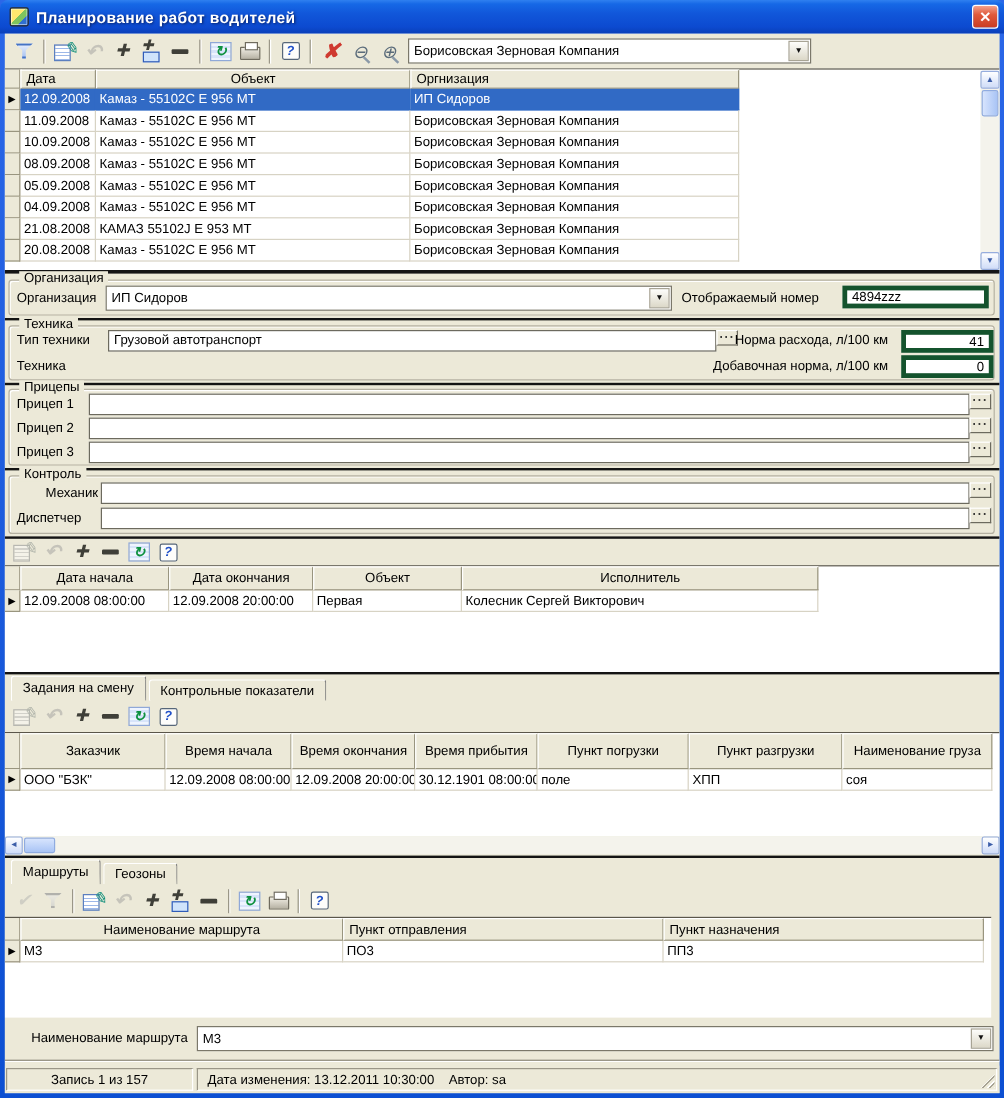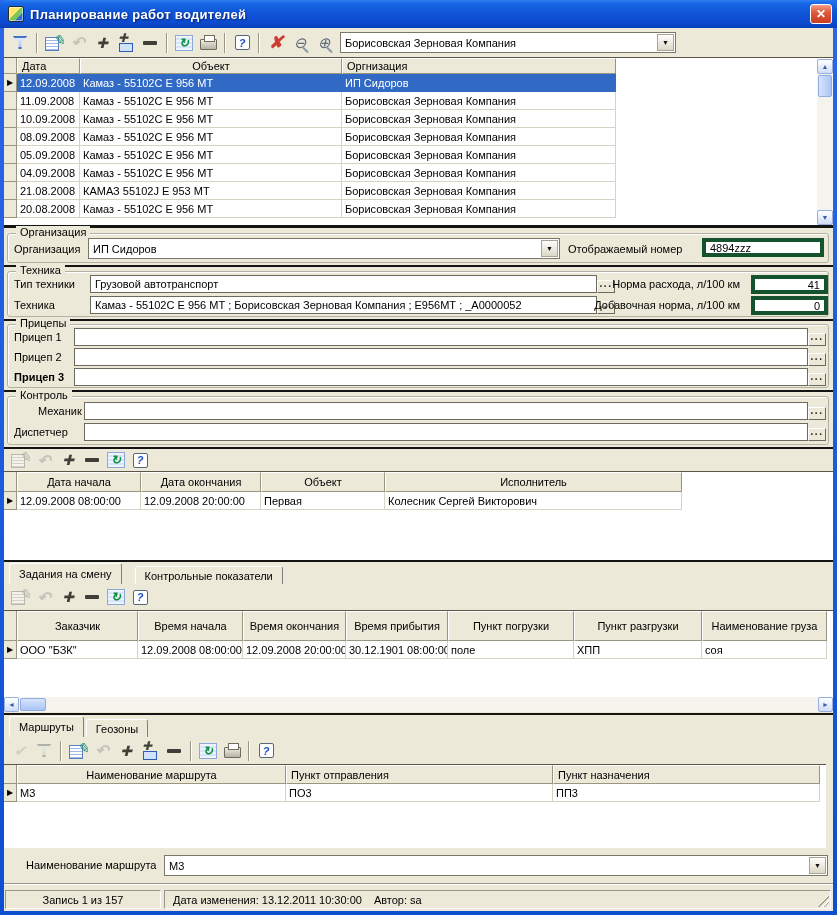--- a/index.html
+++ b/index.html
@@ -57,21 +57,21 @@
   .i-zoomin::before{content:"⊕";font-size:15px;color:#5a6b7a;}
   .i-check::before{content:"✔";font-size:15px;color:#9fb3a0;}
   
   .combo{position:absolute;height:21px;background:#fff;border:1px solid #7b786a;display:flex;align-items:stretch;}
   .combo-val{flex:1;padding:1px 4px;font-size:11px;display:flex;align-items:center;white-space:nowrap;overflow:hidden;}
   .combo-btn{width:17px;margin:1px;background:linear-gradient(#fdfdfb,#dcd8c8);border:1px solid #a8a495;
     display:flex;align-items:center;justify-content:center;}
   .combo-btn::before{content:"▼";font-size:7px;color:#111;}
   .fld{background:#fff;border:1px solid #6c6a5e;height:18px;font-size:11px;padding:1px 4px;
     display:flex;align-items:center;white-space:nowrap;overflow:hidden;}
-  .frow{position:absolute;display:flex;align-items:flex-end;}
+  .frow{position:absolute;display:flex;align-items:flex-start;}
   .frow .fld{flex:1;}
   .btn3{width:18px;flex:0 0 18px;background:#ece9d8;border:1px solid;border-color:#fff #6c6a5e #6c6a5e #fff;
     display:flex;align-items:center;justify-content:center;font-size:10px;color:#222;}
   .btn3::before{content:"···";letter-spacing:1px;font-weight:bold;}
   .nfld{position:absolute;height:19px;background:#fff;border:4px solid #14532d;font-size:11px;
     display:flex;align-items:center;justify-content:flex-end;padding:0 4px;}
   .lbl{position:absolute;font-size:11px;color:#000;white-space:nowrap;}
   .lblr{position:absolute;font-size:11px;color:#000;white-space:nowrap;right:88px;}
   
   .grp{position:absolute;left:3px;width:822px;border:1px solid #b5b1a2;border-radius:3px;
@@ -264,43 +264,39 @@
     <div class="grp" style="top:243px;height:46px;">
       <span class="lg">Техника</span>
       <span class="lbl" style="left:6px;top:6px;">Тип техники</span>
       <div class="frow" style="left:82px;top:3px;width:525px;">
         <span class="fld">Грузовой автотранспорт</span>
         <span class="btn3"></span>
       </div>
       <span class="lblr" style="top:6px;">Норма расхода, л/100 км</span>
       <span class="nfld" style="left:743px;top:3px;width:77px;">41</span>
       <span class="lbl" style="left:6px;top:27px;">Техника</span>
-      <div class="frow" style="left:82px;top:24px;width:525px;">
-        <span class="fld">Камаз - 55102С Е 956 МТ ; Борисовская Зерновая Компания ; Е956МТ ; _А0000052</span>
-        <span class="btn3"></span>
-      </div>
       <span class="lblr" style="top:27px;">Добавочная норма, л/100 км</span>
       <span class="nfld" style="left:743px;top:24px;width:77px;">0</span>
     </div>
 
     <div class="sepb" style="top:291px;"></div>
 
     <div class="grp" style="top:296px;height:64px;">
       <span class="lg">Прицепы</span>
       <span class="lbl" style="left:6px;top:6px;">Прицеп 1</span>
       <div class="frow" style="left:66px;top:3px;right:2px;">
         <span class="fld"></span>
         <span class="btn3"></span>
       </div>
       <span class="lbl" style="left:6px;top:26px;">Прицеп 2</span>
       <div class="frow" style="left:66px;top:23px;right:2px;">
         <span class="fld"></span>
         <span class="btn3"></span>
       </div>
-      <span class="lbl" style="left:6px;top:46px;font-weight:bold;">Прицеп 3</span>
+      <span class="lbl" style="left:6px;top:46px;">Прицеп 3</span>
       <div class="frow" style="left:66px;top:43px;right:2px;">
         <span class="fld"></span>
         <span class="btn3"></span>
       </div>
     </div>
 
     <div class="sepb" style="top:362px;"></div>
 
     <div class="grp" style="top:368px;height:49px;">
       <span class="lg">Контроль</span>
@@ -351,21 +347,21 @@
         <span class="selc cur"></span>
         <span class="gc c0">12.09.2008 08:00:00</span>
         <span class="gc c1">12.09.2008 20:00:00</span>
         <span class="gc c2">Первая</span>
         <span class="gc c3">Колесник Сергей Викторович</span>
       </div>
     </div>
 
     <div class="sepb" style="top:532px;"></div>
 
-    <div class="tabs" style="top:535px;gap:11px;">
+    <div class="tabs" style="top:535px;">
       <span class="tab active">Задания на смену</span>
       <span class="tab">Контрольные показатели</span>
     </div>
 
     <div class="tb" style="top:556px;height:26px;width:829px;">
       <span class="tbi dis">
           <i class="i-edit"></i>
         </span>
       <span class="tbi dis">
           <i class="i-undo"></i>

